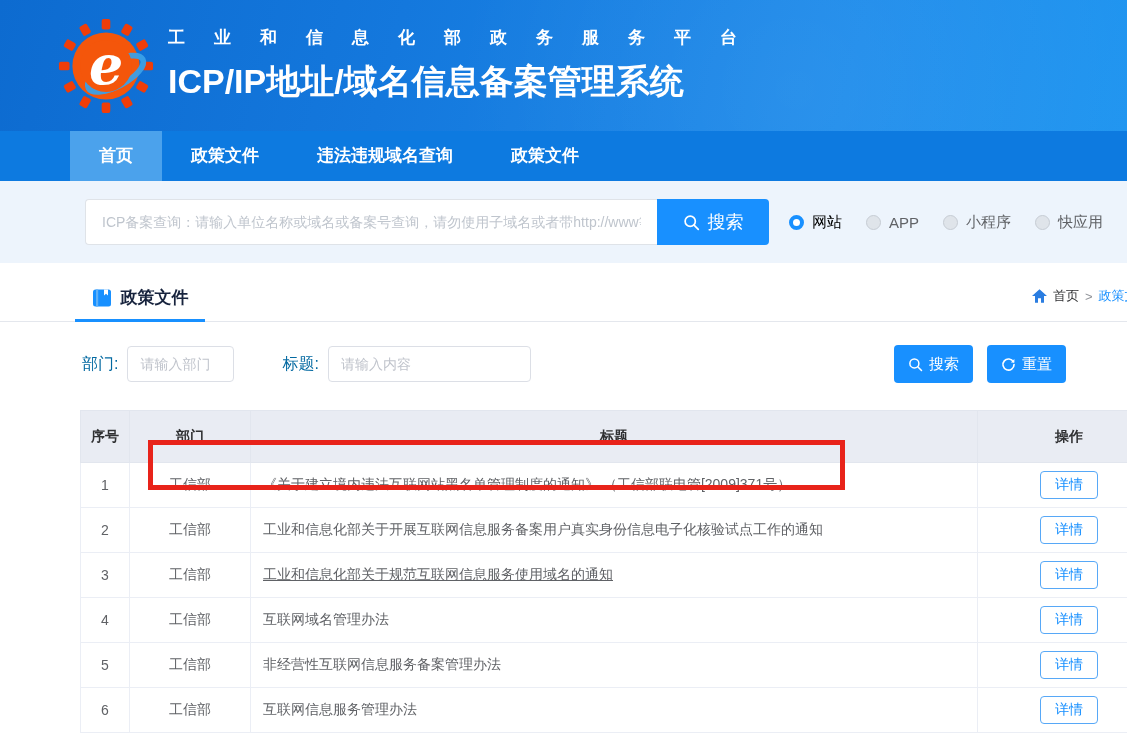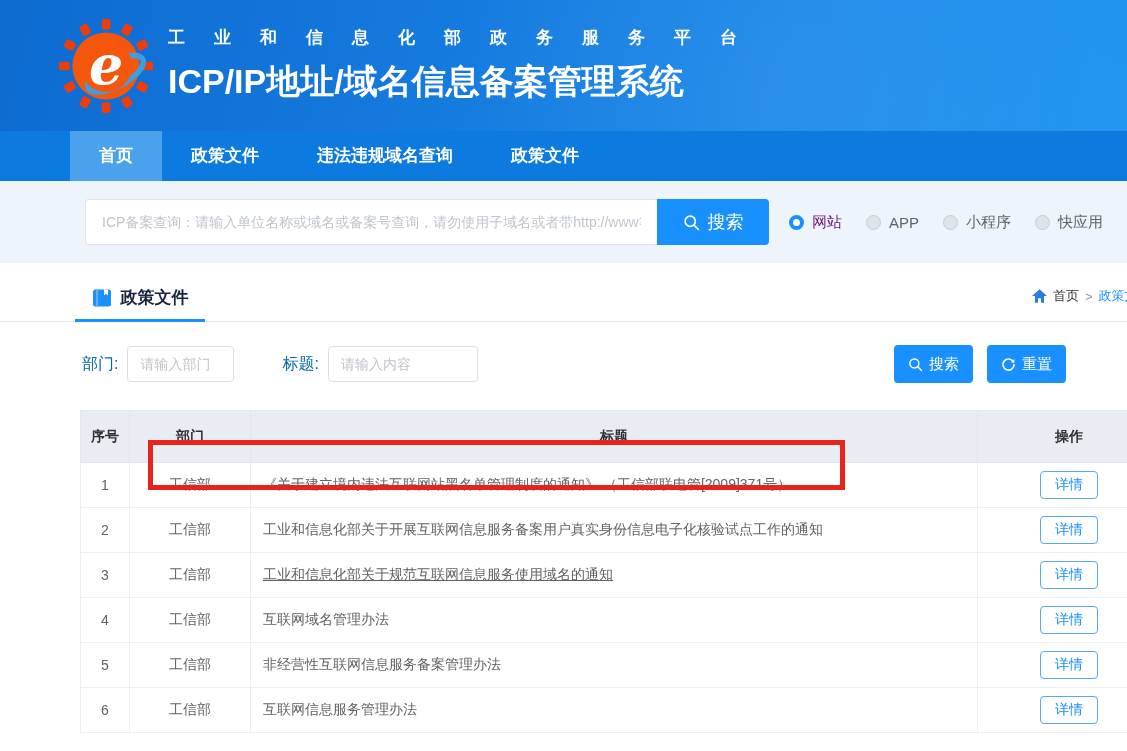--- a/index.html
+++ b/index.html
@@ -23,39 +23,39 @@
 
   
   .search-band { height:82px; background:#edf4fc; display:flex; align-items:center; padding-left:85px; }
   .icp-search-input { width:650px; height:46px; border:1px solid #dfe3e8; border-right:none; border-radius:4px 0 0 4px; background:#fff; padding:0 16px; font-size:14px; color:#333; outline:none; }
   .icp-search-input::placeholder { color:#bfc5cd; }
   .icp-search-btn { width:128px; height:46px; border:none; background:#1890ff; color:#fff; font-size:18px; border-radius:0 4px 4px 0; cursor:pointer; display:flex; align-items:center; justify-content:center; gap:8px; }
   .scope-group { display:flex; align-items:center; margin-left:20px; white-space:nowrap; }
   .scope-opt { display:flex; align-items:center; margin-right:24px; font-size:15px; color:#606266; cursor:pointer; }
   .radio-dot { width:15px; height:15px; border-radius:50%; margin-right:8px; background:#dfe4ea; border:1px solid #c6ccd4; }
   .scope-opt.selected .radio-dot { background:#fff; border:4.5px solid #1890ff; }
-  .scope-opt.selected { color:#701a75;justify-content:space-between; }
+  .scope-opt.selected { color:#000000;justify-content:space-between; }
 
   
   .content { background:#fff; }
   .tab-row { position:relative; border-bottom:1px solid #e4e7ed; height:59px; }
   .section-tab { position:absolute; left:75px; bottom:-1px; width:130px; height:46px; display:flex; align-items:center; justify-content:center; gap:9px; border-bottom:3px solid #1890ff; cursor:pointer; }
   .section-tab-label { font-size:17px; font-weight:bold; color:#17233d; }
   .breadcrumb { position:absolute; left:1032px; top:24px; display:flex; align-items:center; gap:6px; font-size:13px; white-space:nowrap; }
   .crumb-home { color:#303133; cursor:pointer; }
   .crumb-sep { color:#909399; }
   .crumb-current { color:#1890ff; cursor:pointer; }
 
   
   .filter-row { margin-top:23px; padding-left:82px; display:flex; align-items:center; position:relative; height:38px; }
   .filter-label { font-size:16px; color:#0369a1; margin-right:9px; }
   .filter-input { height:36px; border:1px solid #dcdfe6; border-radius:4px; padding:0 12px; font-size:14px; color:#333; outline:none; }
   .filter-input::placeholder { color:#c0c4cc; }
   .dept-input { width:107px; }
-  .title-input { width:150px; margin-right:0; }
+  .title-input { width:203px; margin-right:0; }
   .filter-gap { width:48px; }
   .filter-actions { position:absolute; right:61px; top:0; display:flex; gap:14px; }
   .action-btn { height:38px; min-width:76px; padding:0 14px; background:#1890ff; color:#fff; border:none; border-radius:4px; font-size:15px; cursor:pointer; display:flex; align-items:center; justify-content:center; gap:6px; }
 
   
   .table-wrap { margin:27px 0 0 80px; width:1080px; position:relative; }
   table { border-collapse:collapse; width:1080px; table-layout:fixed; }
   col.c-no { width:49px; } col.c-dept { width:121px; } col.c-title { width:727px; } col.c-op { width:183px; }
   thead th { background:#e9ecf3; height:52px; font-size:14px; color:#303133; font-weight:bold; border:1px solid #e2e6ee; }
   tbody td { height:45px; border:1px solid #ebeef5; font-size:14px; color:#606266; background:#fff; }

